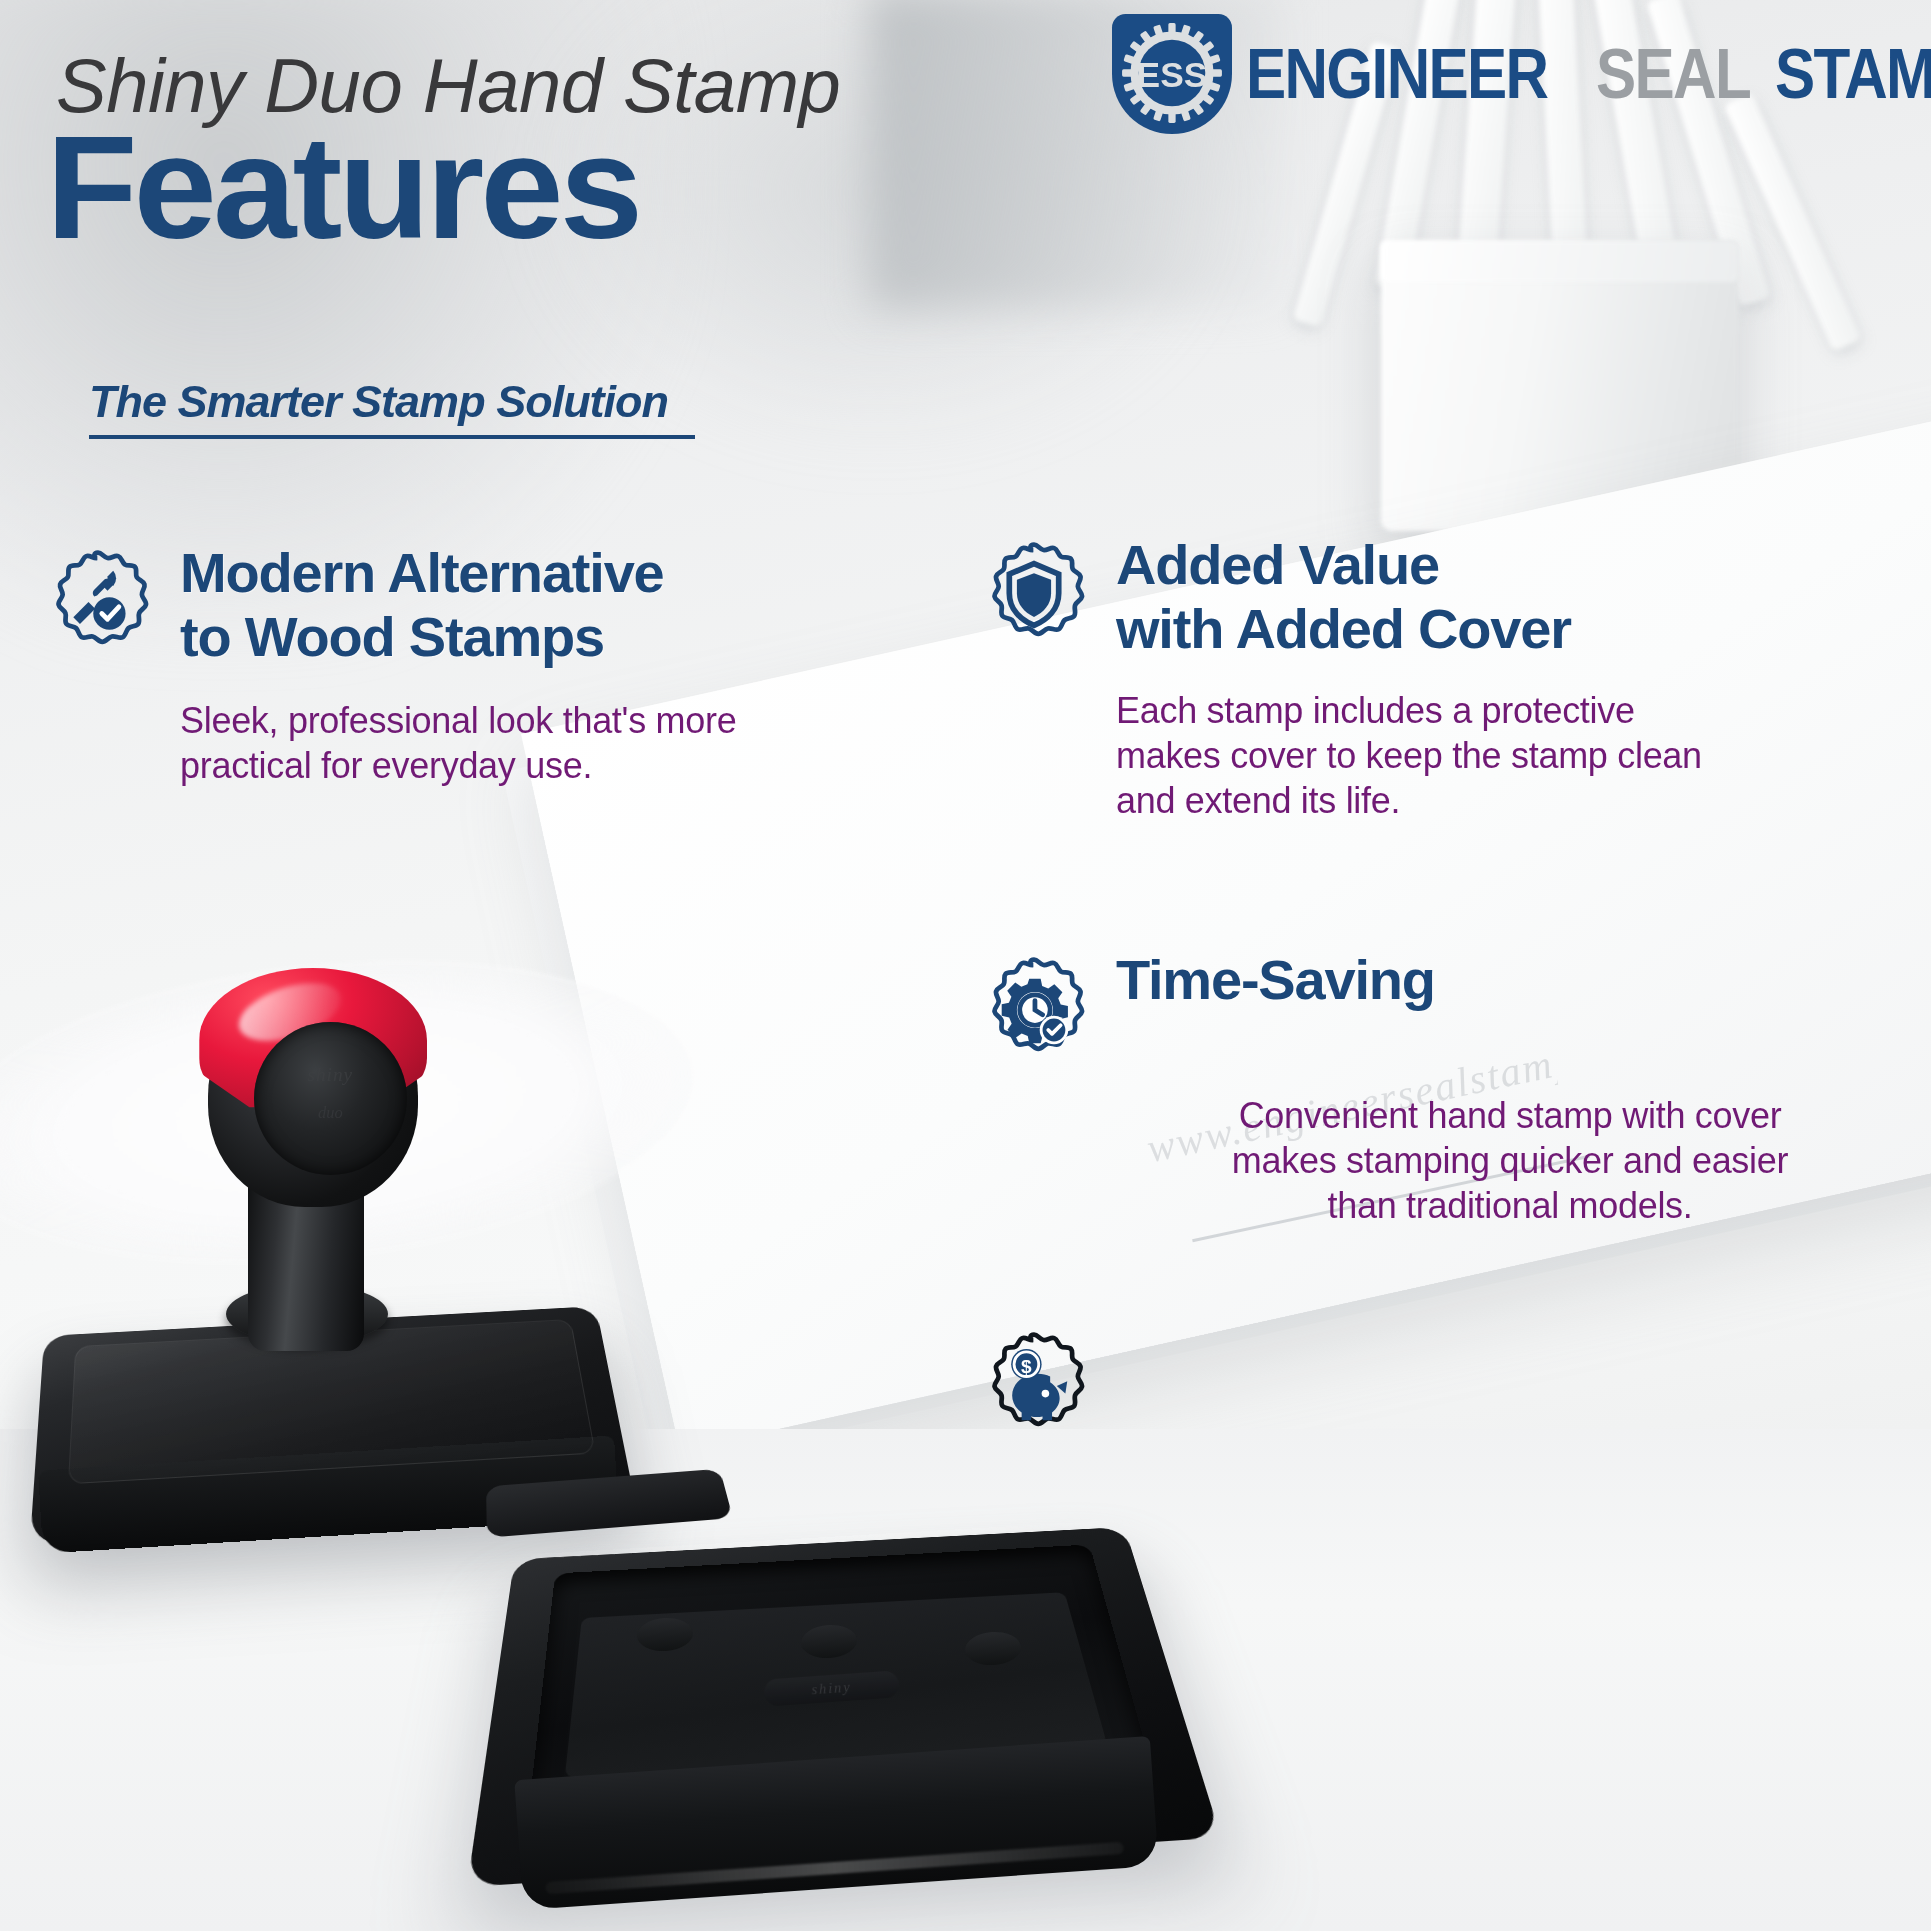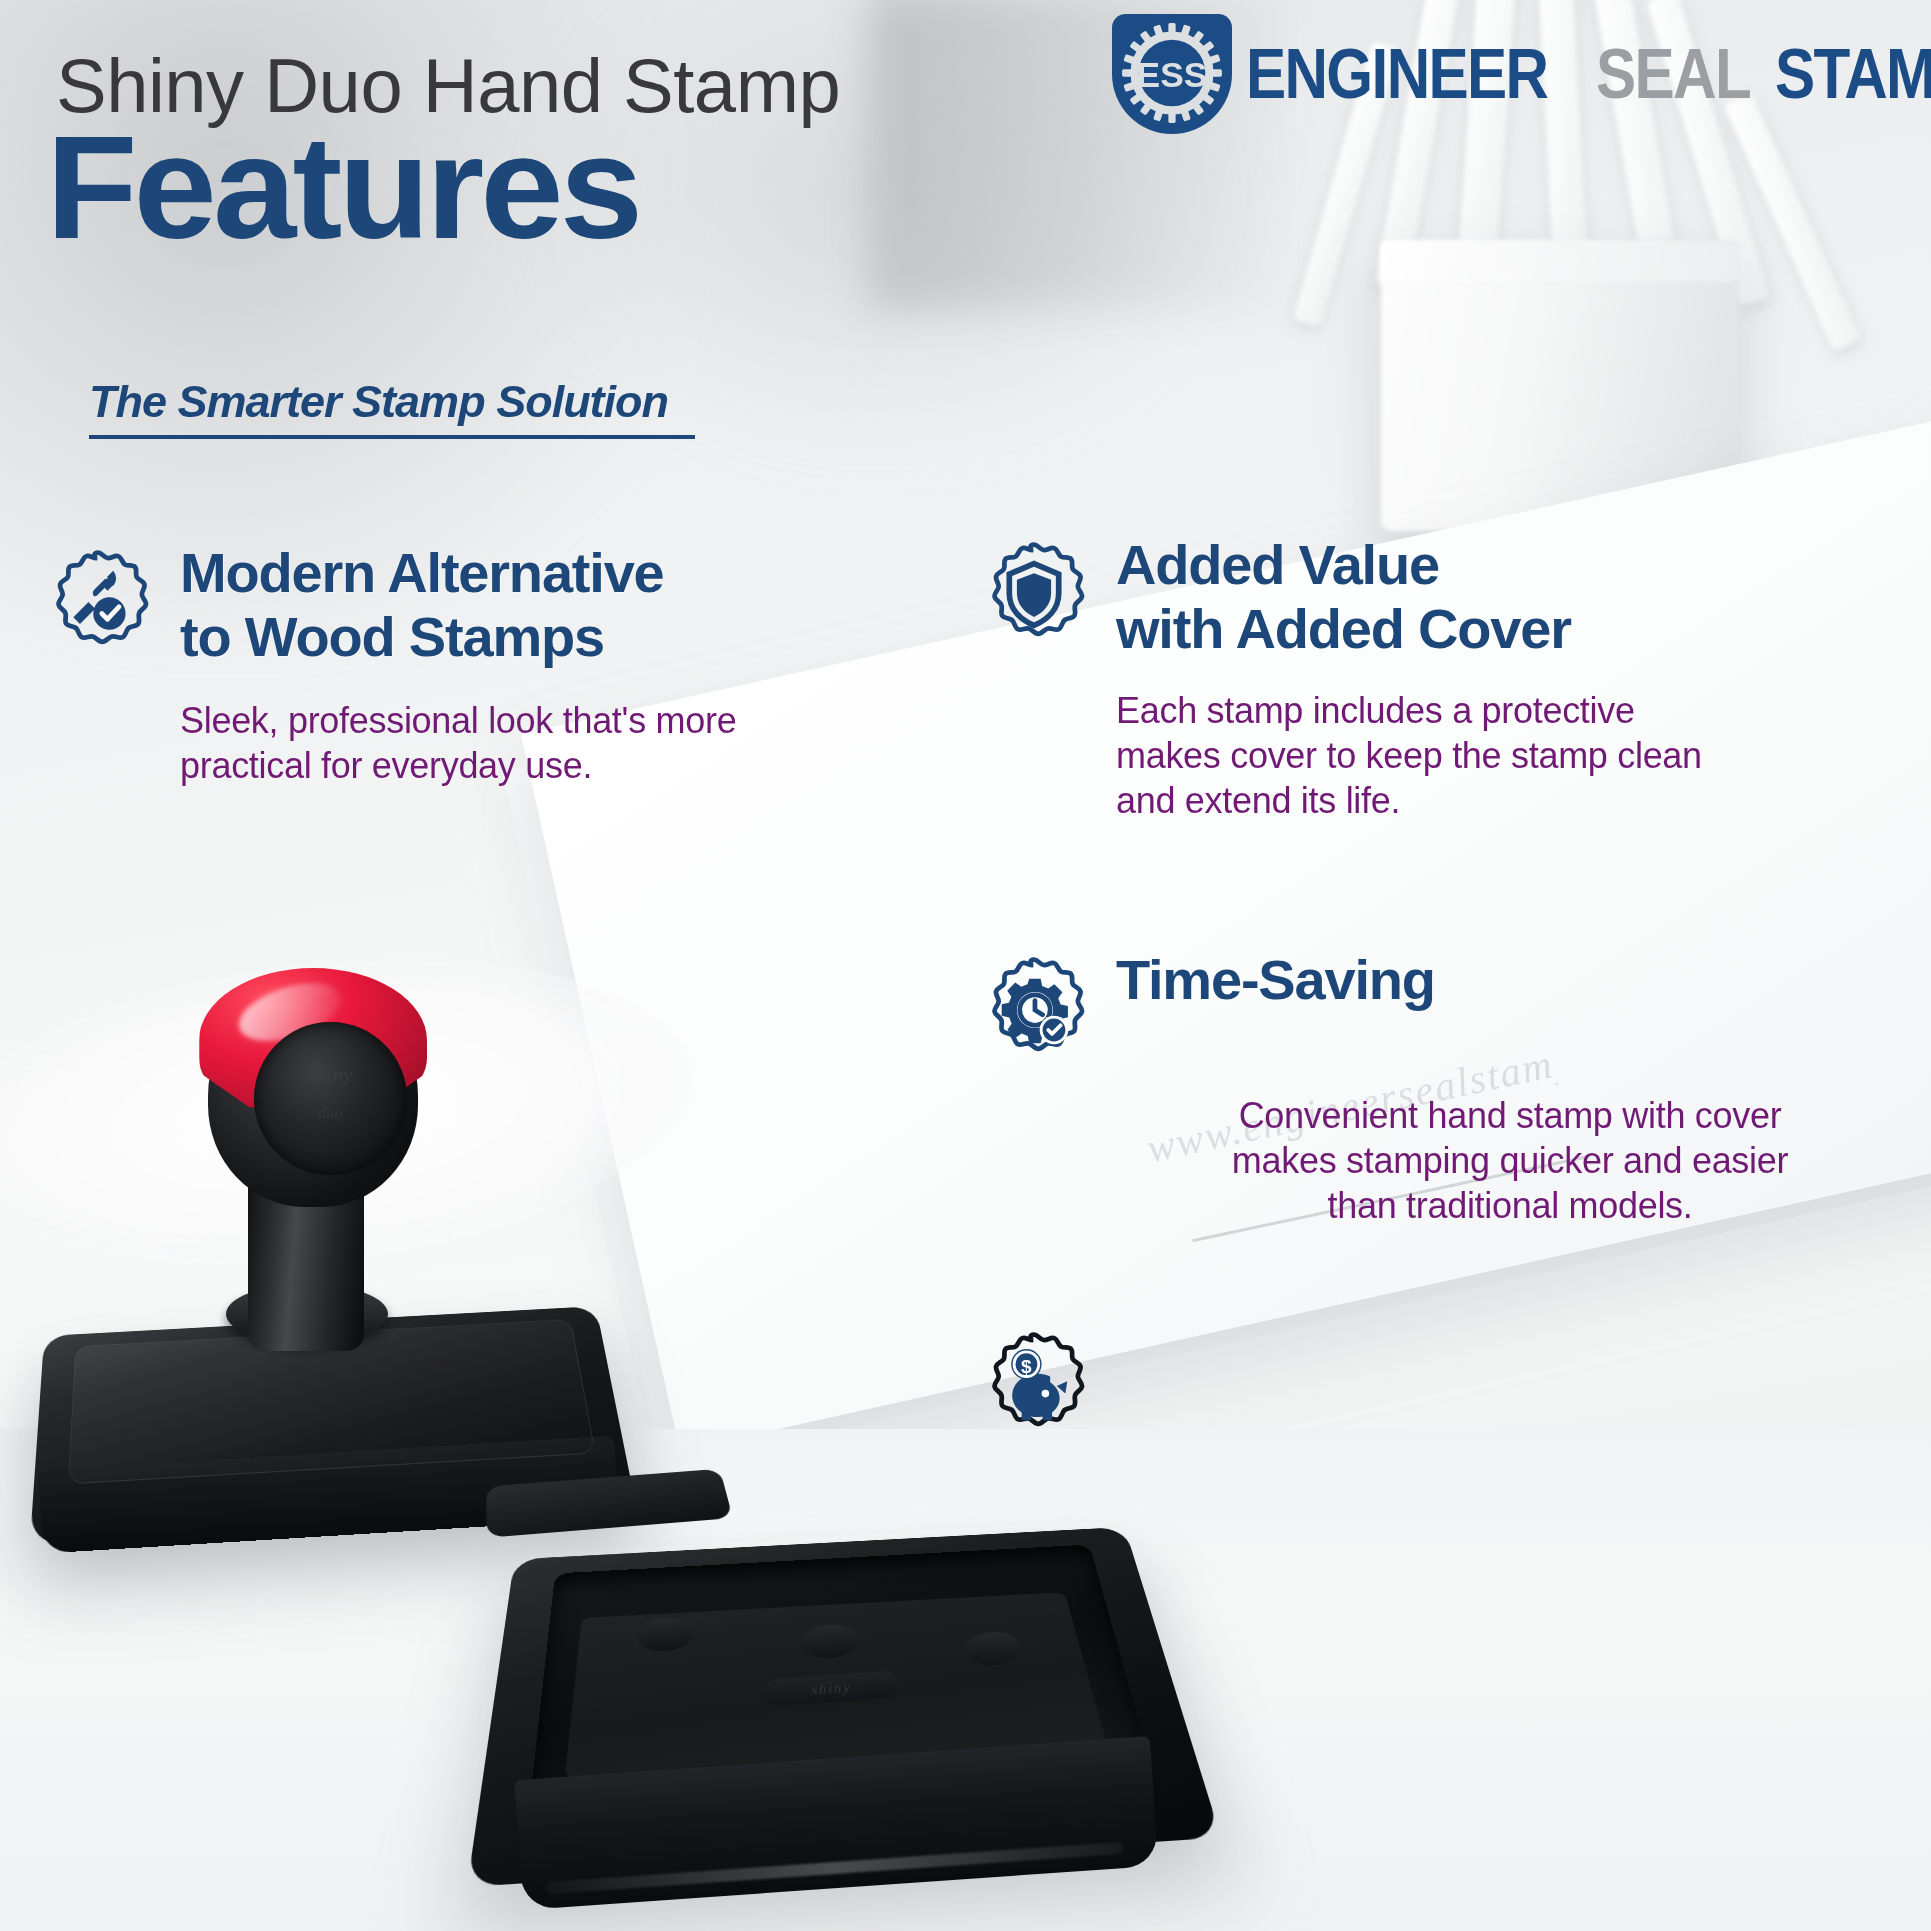--- a/index.html
+++ b/index.html
@@ -140,21 +140,21 @@
   .cover-footline{position:absolute;left:48px;top:394px;width:579px;height:11.6px;
     background:linear-gradient(90deg,rgba(255,255,255,.03),rgba(255,255,255,.25),rgba(255,255,255,.05));
     transform:rotateZ(-4deg);border-radius:5.8px;filter:blur(1px);}
   .cover-tab{position:absolute;left:-9.7px;top:0px;width:241px;height:68px;
     background:linear-gradient(175deg,#2a2c2f,#101113);border-radius:17.4px;
     transform:perspective(869px) rotateX(42deg) rotateZ(-6deg);}
 
   
   .content{position:absolute;inset:0;}
 
-  .title-row{position:absolute;left:56px;top:33px;width:1834px;height:106px;}
+  .title-row{position:absolute;left:56px;top:33px;width:1834px;height:106px;font-style:italic;}
   .product-title{
     font-family:"Liberation Sans",sans-serif;font-weight:300;font-size:76px;color:#39393b;
     letter-spacing:-0.5px;white-space:nowrap;line-height:106px;}
 
   
   .logo{position:absolute;left:1112px;top:11.6px;width:811px;height:124px;display:flex;align-items:center;}
   .shield{position:relative;width:120px;height:120px;flex:0 0 120px;}
   .shield-bg{position:absolute;inset:0;background:#1b4c85;
     border-radius:13.5px 13.5px 60px 60px;}
   .shield-shadow{position:absolute;left:-5.8px;top:5.8px;width:120px;height:120px;

